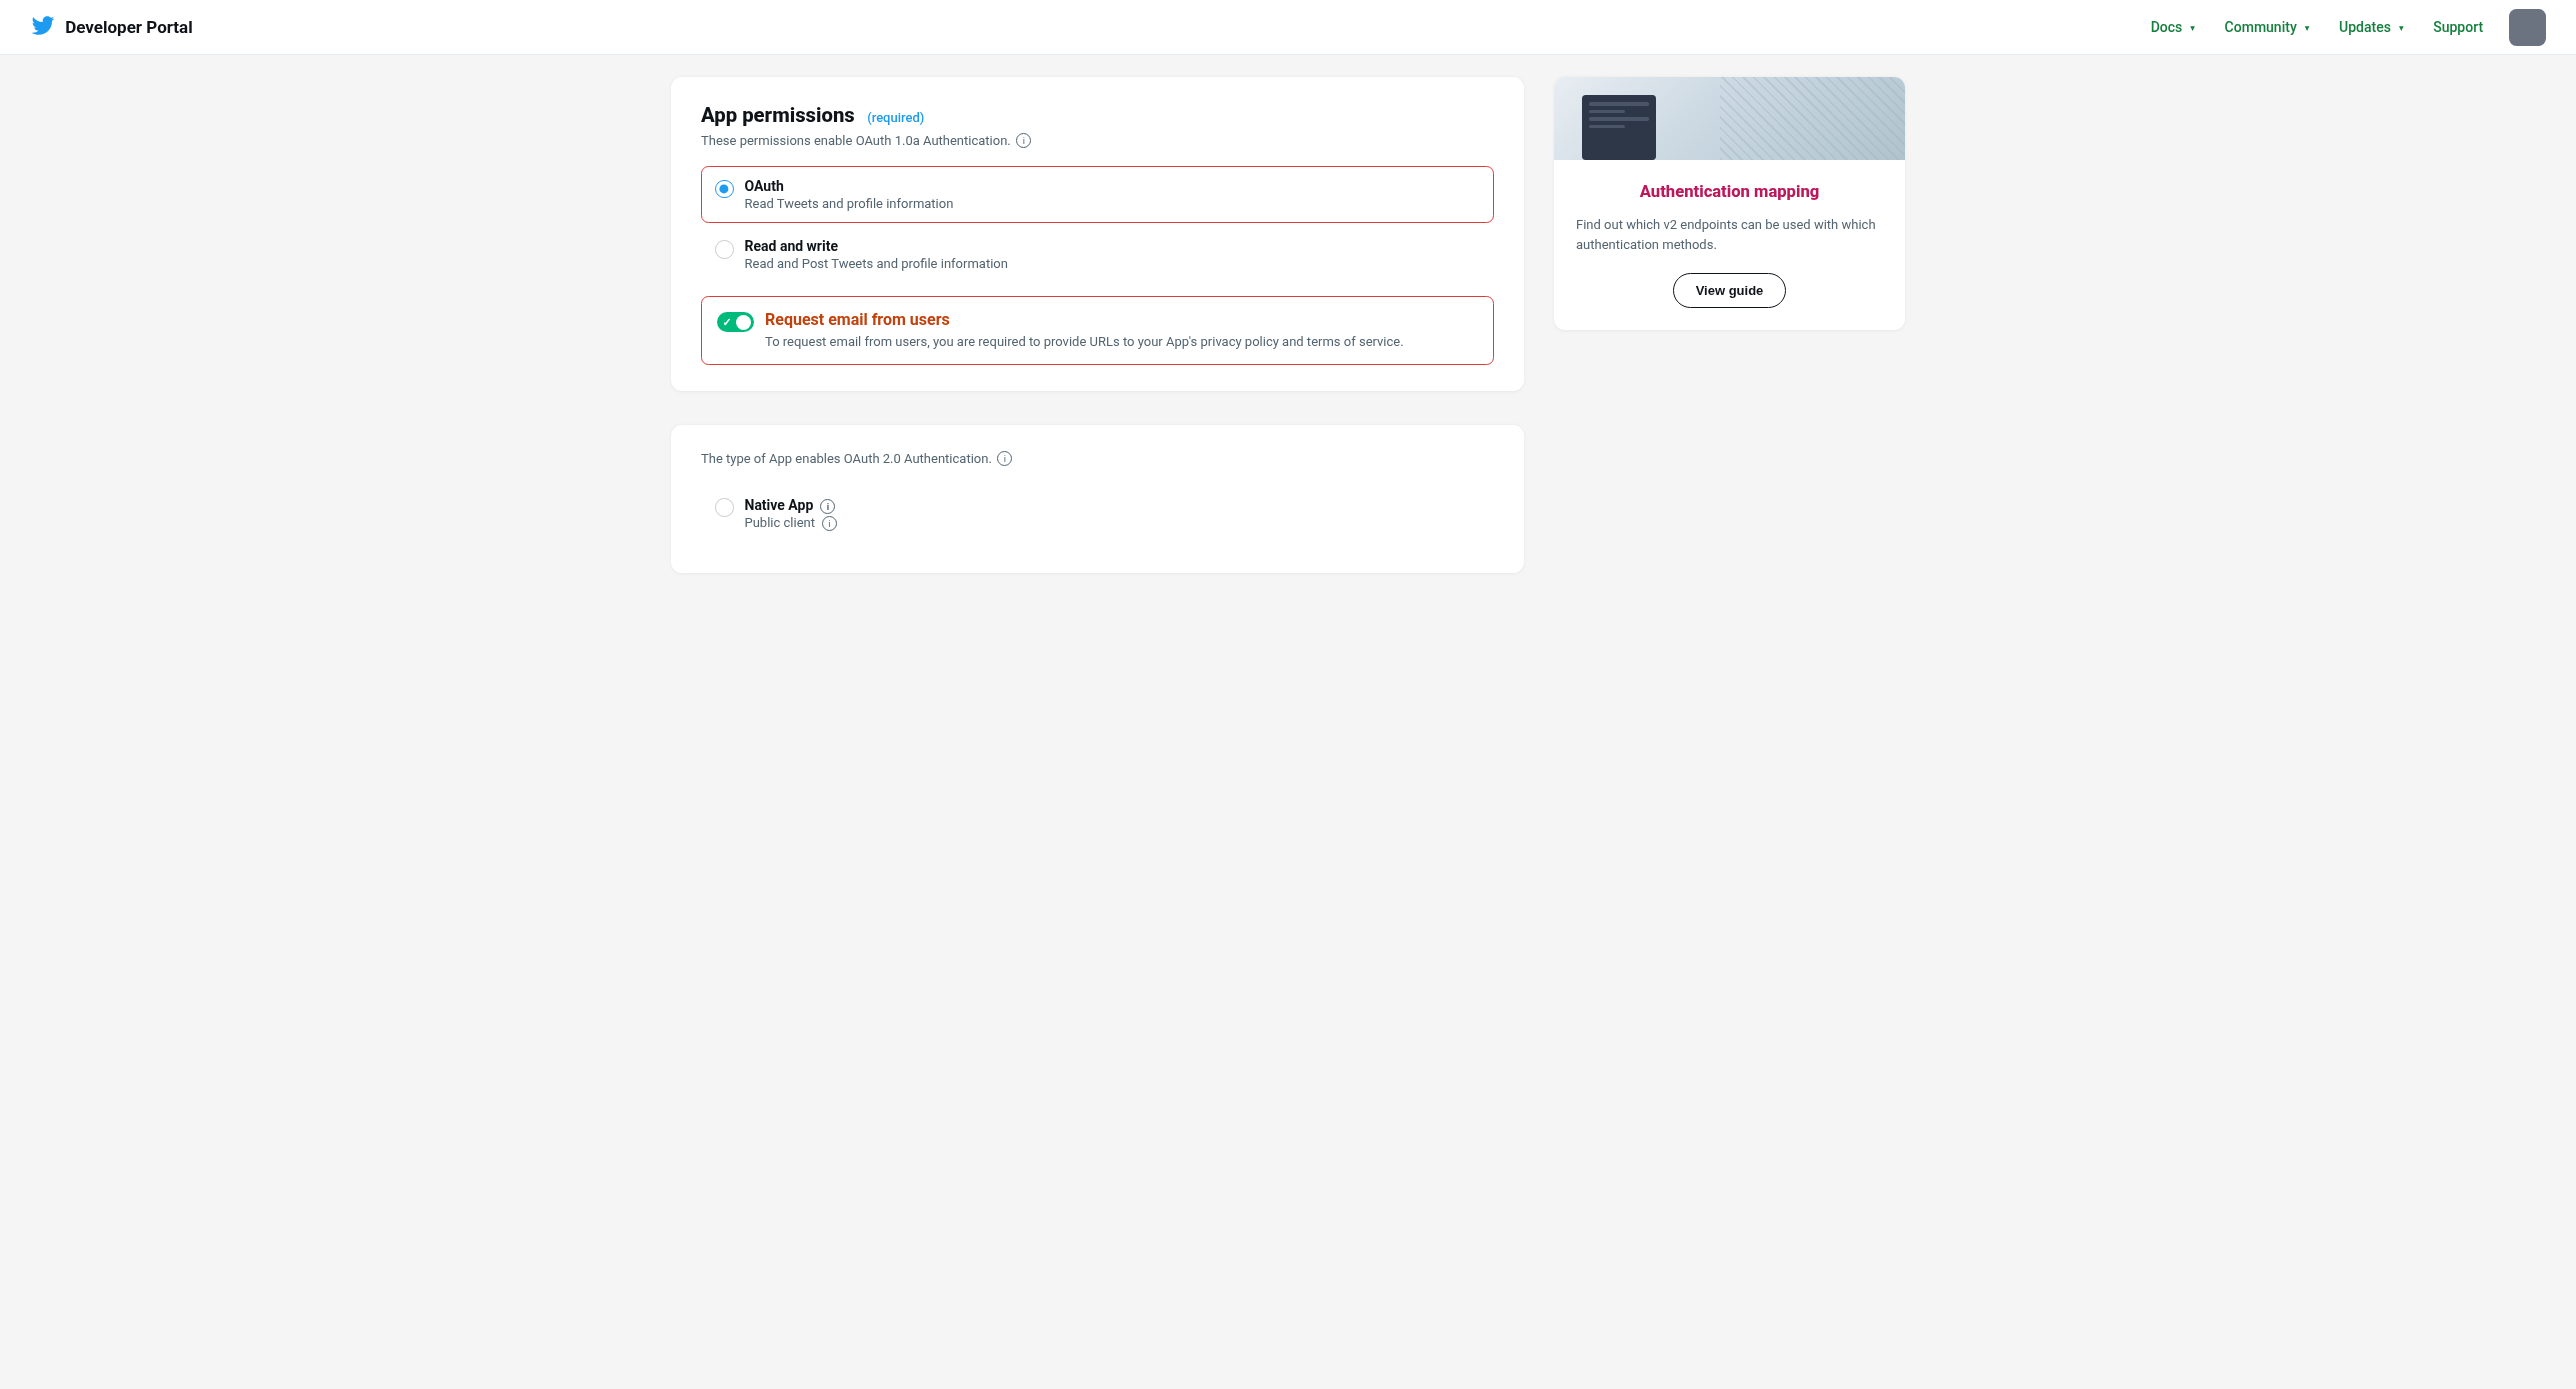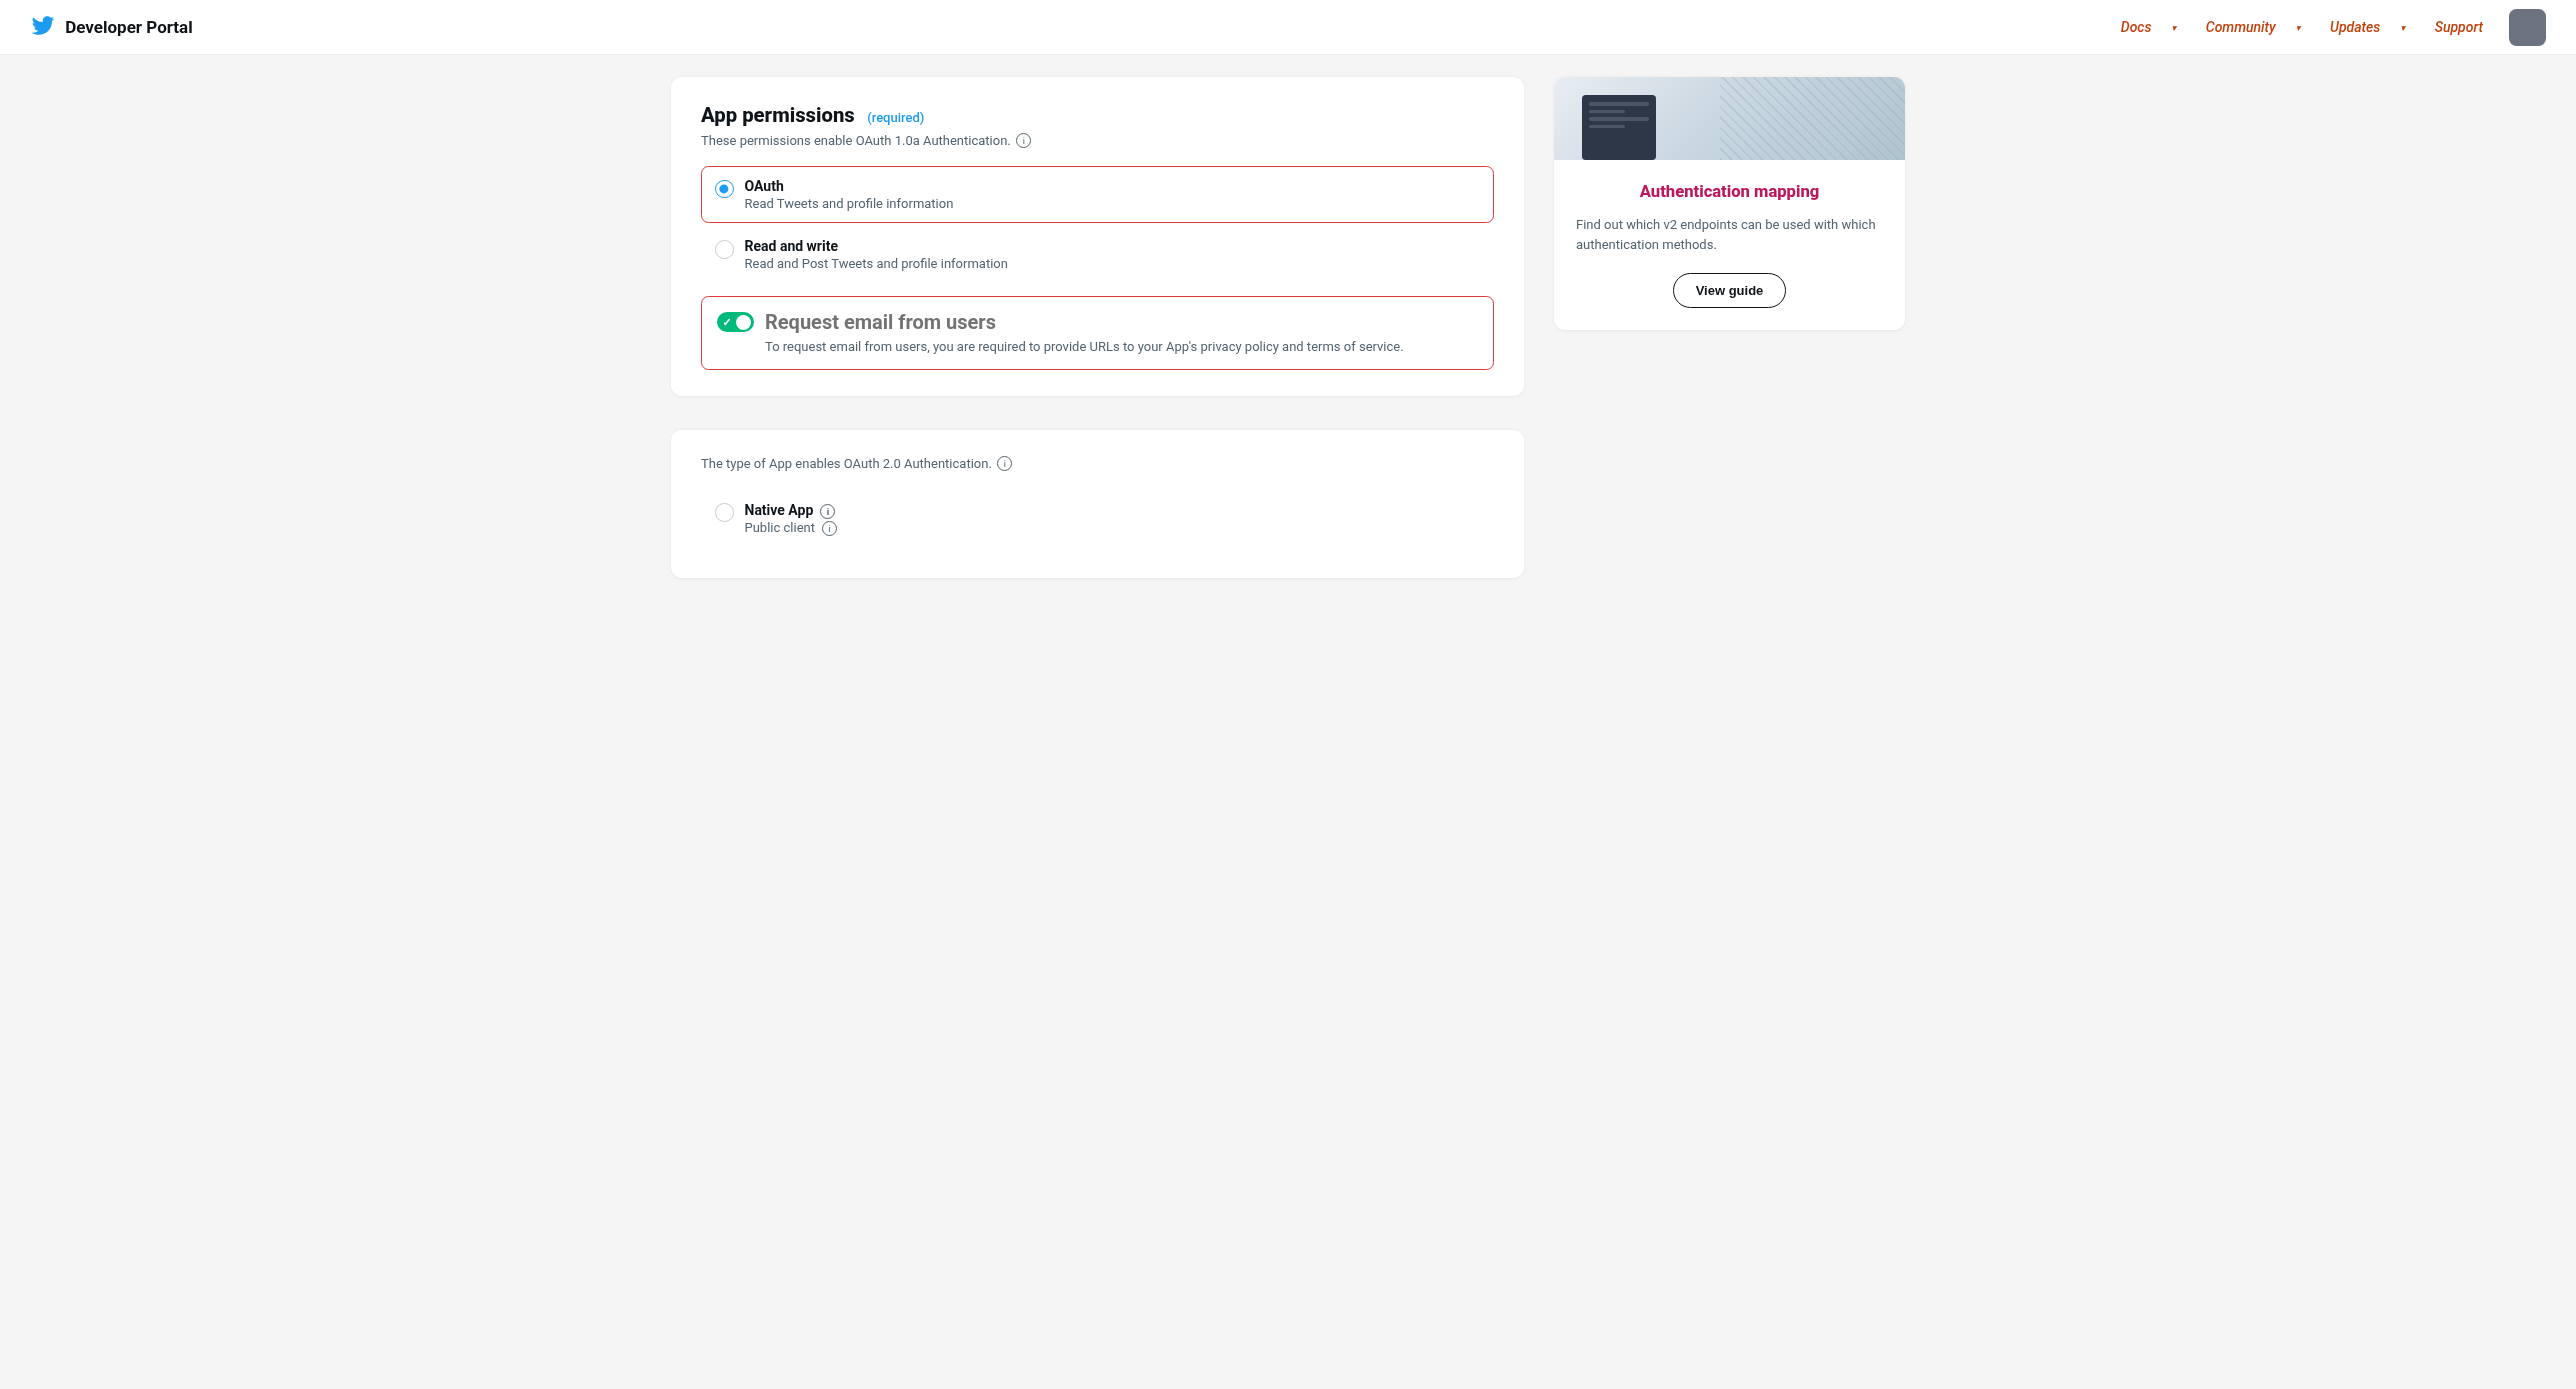--- a/index.html
+++ b/index.html
@@ -35,28 +35,27 @@
       color: #1d9bf0;
     }
     .navbar-links {
       display: flex;
       align-items: center;
       gap: 3.7px;
     }
     .nav-item {
       display: flex;
       align-items: center;
-      gap: 20px;
+      gap: 8px;
       padding: 7.4px 13px;
       font-size: 14px;
-      color: #c2410c;
+      color: #15803d;
       cursor: pointer;
       border-radius: 3.7px;
       font-weight: 500;
-      font-style: italic;
     }
     .nav-chevron {
       font-size: 9.2px;
       margin-top: 0.9px;
     }
     .nav-avatar {
       width: 37px;
       height: 37px;
       background: #6b7280;
       border-radius: 7.4px;
@@ -216,23 +215,23 @@
     }
     .toggle-check {
       position: absolute;
       top: 3.7px;
       left: 5.5px;
       color: #fff;
       font-size: 11px;
       font-weight: 700;
     }
     .toggle-label {
-      font-size: 20px;
+      font-size: 16px;
       font-weight: 700;
-      color: #737373;
+      color: #c2410c;
       margin-bottom: 3.7px;
     }
     .toggle-desc {
       font-size: 13px;
       color: #536471;
       line-height: 1.4;
     }
 
     
     .sidebar-card {

